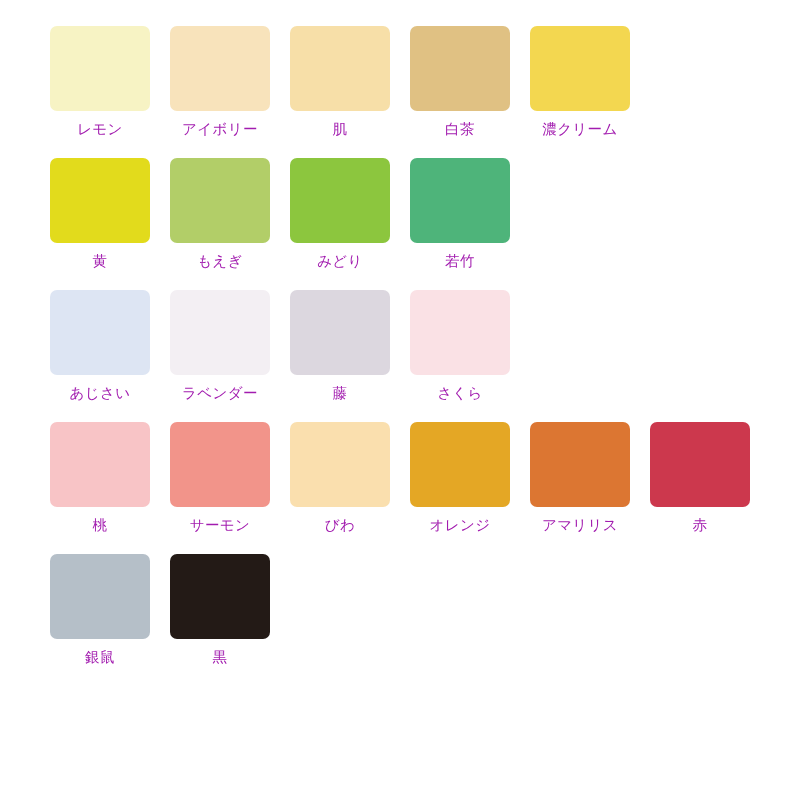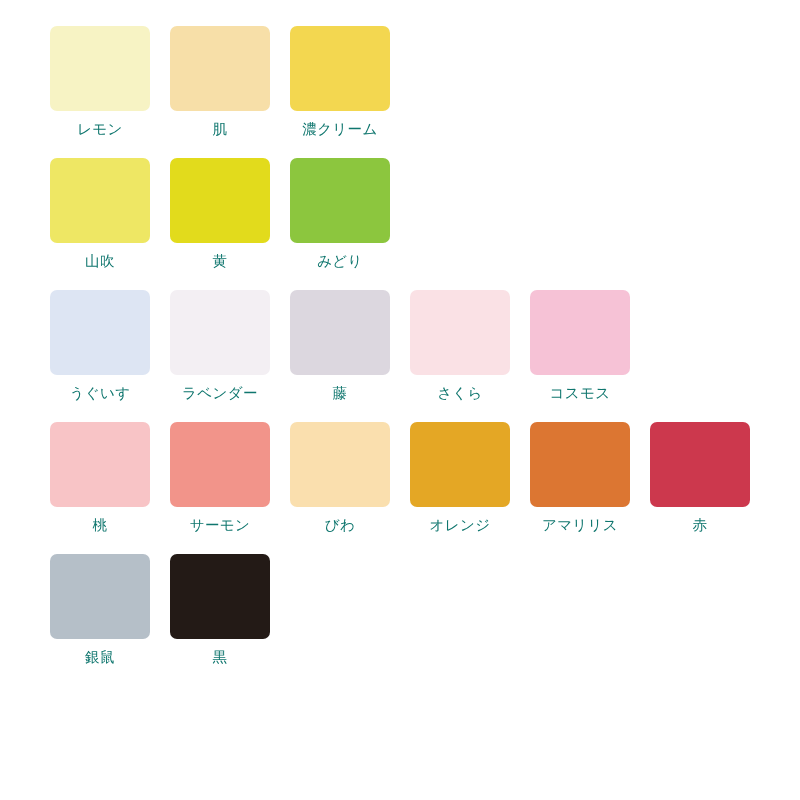--- a/index.html
+++ b/index.html
@@ -47,80 +47,88 @@
     height: 85px;
     border-radius: 7px;
     box-sizing: border-box;
   }
 
   .swatch-label {
     margin-top: 9px;
     margin-bottom: 20px;
     font-size: 14.5px;
     line-height: 18px;
-    color: #0f766e;
+    color: #a21caf;
     text-align: center;
     white-space: nowrap;
     letter-spacing: 0.4px;
   }
 </style>
 </head>
 <body>
 
 <div id="swatch-chart">
 
   <div id="rows-container">
       <div class="swatch-row">
         <div class="swatch-cell">
           <div class="swatch-chip" style="background-color: rgb(247, 243, 196);"></div>
           <div class="swatch-label">レモン</div>
         </div>
         <div class="swatch-cell">
+          <div class="swatch-chip" style="background-color: rgb(248, 227, 187);"></div>
+          <div class="swatch-label">アイボリー</div>
+        </div>
+        <div class="swatch-cell">
           <div class="swatch-chip" style="background-color: rgb(247, 223, 168);"></div>
           <div class="swatch-label">肌</div>
+        </div>
+        <div class="swatch-cell">
+          <div class="swatch-chip" style="background-color: rgb(224, 193, 131);"></div>
+          <div class="swatch-label">白茶</div>
         </div>
         <div class="swatch-cell">
           <div class="swatch-chip" style="background-color: rgb(243, 215, 80);"></div>
           <div class="swatch-label">濃クリーム</div>
         </div>
       </div>
       <div class="swatch-row">
         <div class="swatch-cell">
-          <div class="swatch-chip" style="background-color: rgb(238, 231, 100);"></div>
-          <div class="swatch-label">山吹</div>
+          <div class="swatch-chip" style="background-color: rgb(226, 219, 28);"></div>
+          <div class="swatch-label">黄</div>
         </div>
         <div class="swatch-cell">
-          <div class="swatch-chip" style="background-color: rgb(226, 219, 28);"></div>
-          <div class="swatch-label">黄</div>
+          <div class="swatch-chip" style="background-color: rgb(178, 206, 104);"></div>
+          <div class="swatch-label">もえぎ</div>
         </div>
         <div class="swatch-cell">
           <div class="swatch-chip" style="background-color: rgb(140, 198, 62);"></div>
           <div class="swatch-label">みどり</div>
         </div>
+        <div class="swatch-cell">
+          <div class="swatch-chip" style="background-color: rgb(78, 180, 122);"></div>
+          <div class="swatch-label">若竹</div>
+        </div>
       </div>
       <div class="swatch-row">
         <div class="swatch-cell">
           <div class="swatch-chip" style="background-color: rgb(221, 229, 243);"></div>
-          <div class="swatch-label">うぐいす</div>
+          <div class="swatch-label">あじさい</div>
         </div>
         <div class="swatch-cell">
           <div class="swatch-chip" style="background-color: rgb(243, 239, 243);"></div>
           <div class="swatch-label">ラベンダー</div>
         </div>
         <div class="swatch-cell">
           <div class="swatch-chip" style="background-color: rgb(220, 215, 223);"></div>
           <div class="swatch-label">藤</div>
         </div>
         <div class="swatch-cell">
           <div class="swatch-chip" style="background-color: rgb(250, 225, 229);"></div>
           <div class="swatch-label">さくら</div>
-        </div>
-        <div class="swatch-cell">
-          <div class="swatch-chip" style="background-color: rgb(246, 194, 214);"></div>
-          <div class="swatch-label">コスモス</div>
         </div>
       </div>
       <div class="swatch-row">
         <div class="swatch-cell">
           <div class="swatch-chip" style="background-color: rgb(248, 196, 198);"></div>
           <div class="swatch-label">桃</div>
         </div>
         <div class="swatch-cell">
           <div class="swatch-chip" style="background-color: rgb(242, 148, 138);"></div>
           <div class="swatch-label">サーモン</div>

